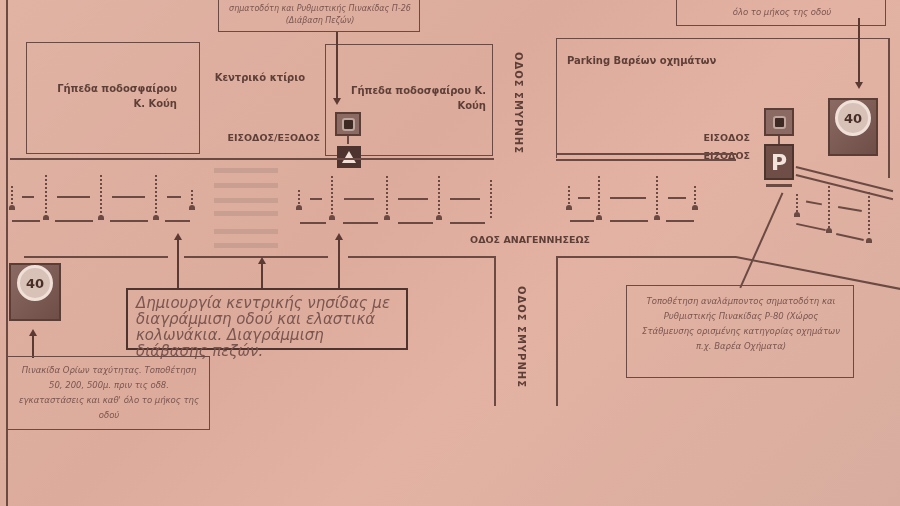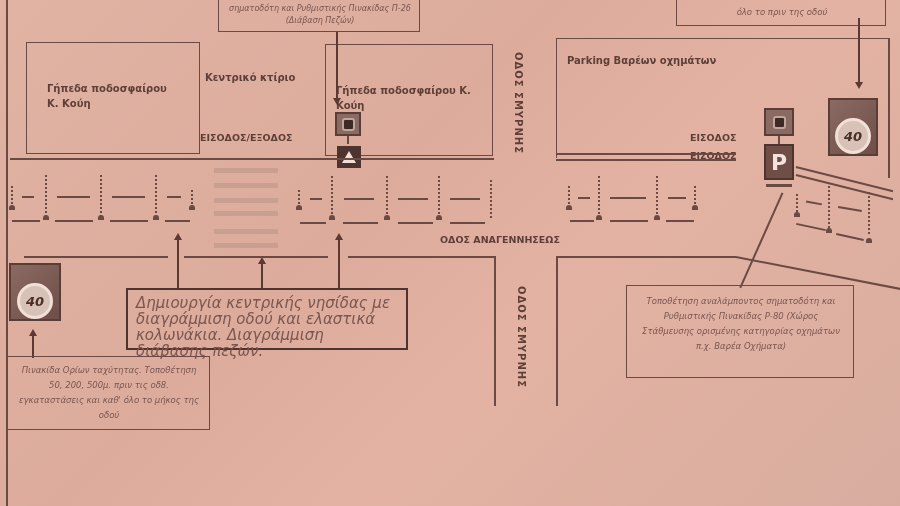--- a/index.html
+++ b/index.html
@@ -4,26 +4,26 @@
 <style>
   html, body { margin:0; padding:0; }
   body {
     width:900px; height:506px; overflow:hidden; position:relative;
     background: linear-gradient(135deg, #e0b3a3 0%, #dcab9c 40%, #e3b2a2 60%, #d8ad9f 100%);
     font-family: "DejaVu Sans", sans-serif;
     color:#5a3a32;
   }
   .box { position:absolute; border:1.5px solid #6a4a42; box-sizing:border-box; }
   .thick { border:2px solid #4e342e; }
-  .label { position:absolute; font-size:10px; font-weight:bold; color:#5e3f37; text-align:left; line-height:15px; }
+  .label { position:absolute; font-size:10px; font-weight:bold; color:#5e3f37; text-align:right; line-height:15px; }
   .note { position:absolute; font-size:8.5px; font-style:italic; color:#7a5650; text-align:center; line-height:14px; }
   .vtext { position:absolute; writing-mode:vertical-rl; font-size:10px; font-weight:bold; color:#5e3f37; letter-spacing:1px; }
   .line { position:absolute; background:#6a4a42; }
   .sign { position:absolute; box-sizing:border-box; }
-  .sign-40 { background: linear-gradient(135deg,#8a6a62,#6e4e46); border:2px solid #5a3e36; display:flex; align-items:flex-end; justify-content:center;font-style:italic; }
+  .sign-40 { background: linear-gradient(135deg,#8a6a62,#6e4e46); border:2px solid #5a3e36; display:flex; align-items:flex-start; justify-content:center; }
   .sign-40 .ring { width:30px; height:30px; border-radius:50%; border:3px solid #f0e0d8; background:#d8c2b8; display:flex; align-items:center; justify-content:center; font-size:13px; font-weight:bold; color:#4a2f28; }
   .sign-cam { background:#8a6a62; border:2px solid #5a3e36; display:flex; align-items:center; justify-content:center; }
   .sign-cam .dot { width:9px; height:9px; border-radius:3px; background:#3e2a24; border:2px solid #bfa59b; }
   .sign-ped { background:#4e342e; display:flex; align-items:center; justify-content:center; }
   .sign-ped .tri { width:0; height:0; border-left:7px solid transparent; border-right:7px solid transparent; border-bottom:12px solid #f0e0d8; }
   .sign-p { background:#6e4e46; border:2px solid #4e342e; color:#f2e4dc; font-weight:bold; font-size:22px; display:flex; align-items:center; justify-content:center; }
   .zebra { position:absolute; background:#c99f92; height:5px; }
   .post { position:absolute; width:2px; border-left:2px dotted #6a4a42; }
   .post-base { position:absolute; width:6px; height:5px; background:#6a4a42; border-radius:3px 3px 0 0; }
   .dash { position:absolute; height:1.5px; background:#6a4a42; }
@@ -34,21 +34,21 @@
 </head>
 <body>
 
 <div class="line" style="left:6px;top:0;width:2px;height:506px;"></div>
 
 <div class="box" style="left:218px;top:-20px;width:202px;height:52px;">
   <div class="note" style="left:8px;top:22px;width:186px;font-size:8px;line-height:12px;">σηματοδότη και Ρυθμιστικής Πινακίδας Π-26 (Διάβαση Πεζών)</div>
 </div>
 
 <div class="box" style="left:676px;top:-20px;width:210px;height:46px;">
-  <div class="note" style="left:0;top:24px;width:210px;">όλο το πριν της οδού</div>
+  <div class="note" style="left:0;top:24px;width:210px;">όλο το μήκος της οδού</div>
 </div>
 
 <div class="box" style="left:26px;top:42px;width:174px;height:112px;">
   <div class="label" style="left:20px;top:38px;width:130px;">Γήπεδα ποδοσφαίρου Κ. Κούη</div>
 </div>
 
 <div class="label" style="left:205px;top:70px;width:100px;">Κεντρικό κτίριο</div>
 <div class="label" style="left:200px;top:130px;width:120px;font-size:9.5px;">ΕΙΣΟΔΟΣ/ΕΞΟΔΟΣ</div>
 
 <div class="box" style="left:325px;top:44px;width:168px;height:112px;">

